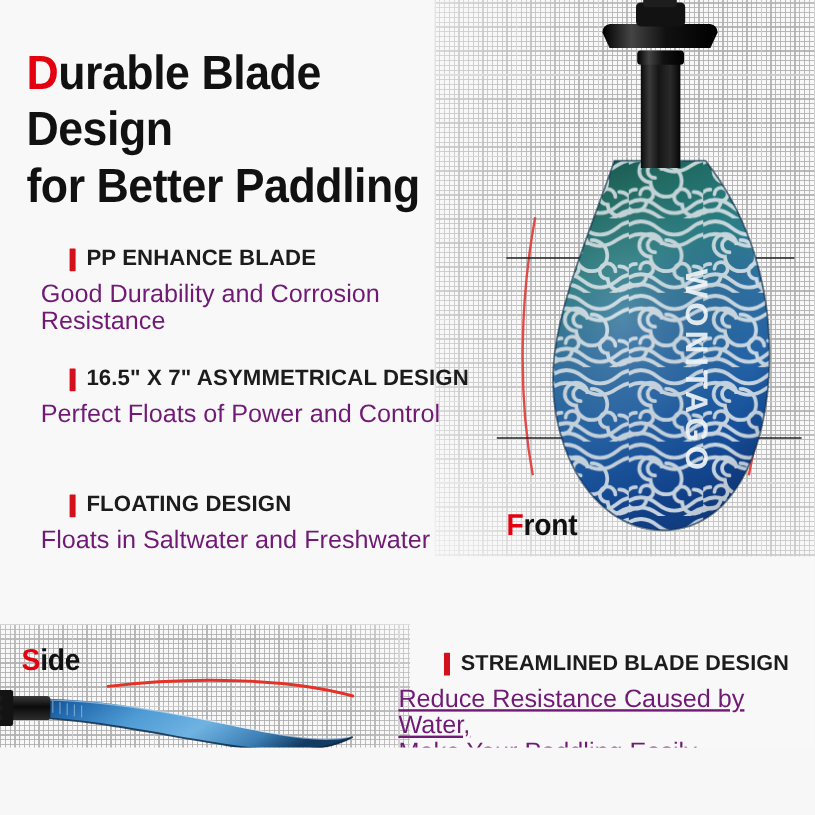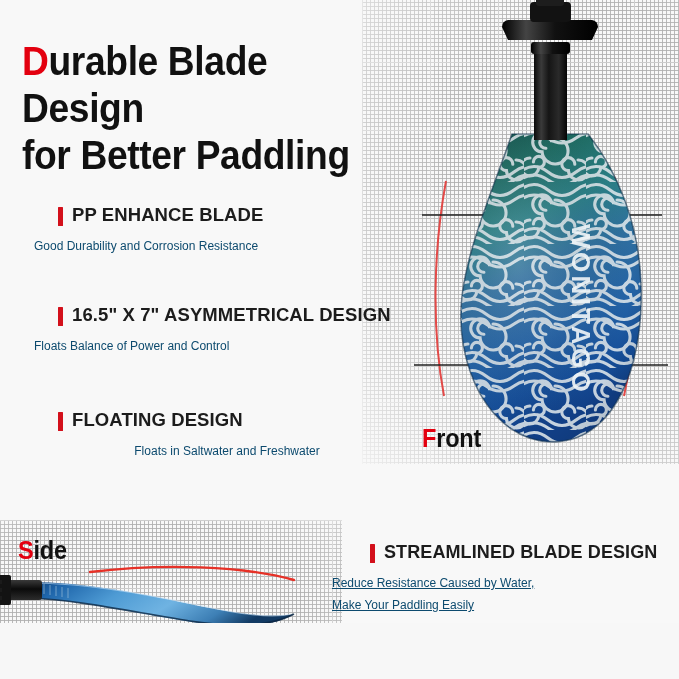--- a/index.html
+++ b/index.html
@@ -55,25 +55,25 @@
   .feature{position:absolute;left:20px;width:400px;}
   .f-head{display:flex;align-items:flex-start;gap:9px;padding-left:38px;}
   .bullet{
     width:5px;height:19px;background:#d3101b;flex:none;margin-top:2px;border-radius:.5px;
   }
   .f-title{
     font-size:18.5px;font-weight:700;color:#1c1c1c;letter-spacing:.1px;
     line-height:20px;white-space:nowrap;
   }
   .f-sub{
-    margin:9px 0 0 14px;font-size:12px;color:#0c4a6e;line-height:22px;font-weight:400;
+    margin:9px 0 0 14px;font-size:21px;color:#701a75;line-height:22px;font-weight:400;
   }
   #feature-1{top:205px;}
   #feature-2{top:305px;}
-  #feature-3{top:410px;text-align:center;}
+  #feature-3{top:410px;}
   #feature-4{left:332px;top:542px;width:330px;}
   #feature-4 .f-title{font-size:18px;}
   #feature-4 .f-sub{margin-left:0;text-decoration:underline;}
 
   
   .vlabel{
     position:absolute;
     font-family:"Liberation Sans Narrow","Liberation Sans",sans-serif;
     font-weight:700;font-size:25px;color:#111;letter-spacing:-.2px;
     transform:scaleX(.94);transform-origin:left top;
@@ -104,21 +104,21 @@
       <span class="f-title">PP ENHANCE BLADE</span>
     </div>
     <div class="f-sub">Good Durability and Corrosion Resistance</div>
   </div>
 
   <div class="feature" id="feature-2">
     <div class="f-head">
       <span class="bullet"></span>
       <span class="f-title">16.5" X 7" ASYMMETRICAL DESIGN</span>
     </div>
-    <div class="f-sub">Floats Balance of Power and Control</div>
+    <div class="f-sub">Perfect Floats of Power and Control</div>
   </div>
 
   <div class="feature" id="feature-3">
     <div class="f-head">
       <span class="bullet"></span>
       <span class="f-title">FLOATING DESIGN</span>
     </div>
     <div class="f-sub">Floats in Saltwater and Freshwater</div>
   </div>
 

